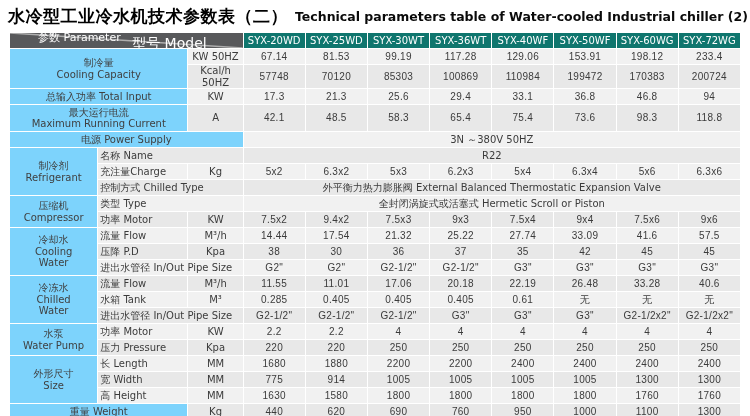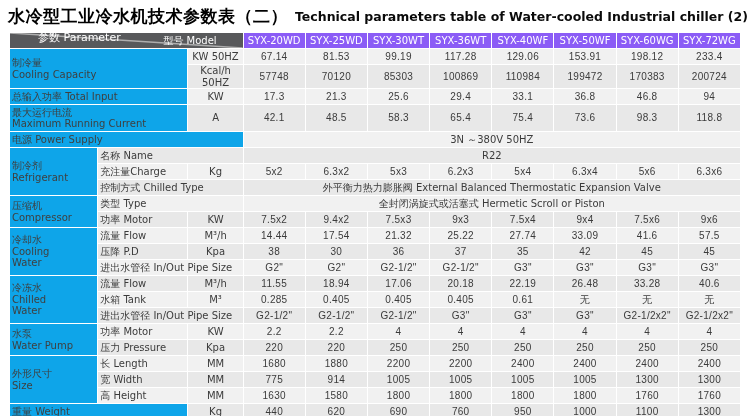--- a/index.html
+++ b/index.html
@@ -4,26 +4,26 @@
 <style>
   html,body{margin:0;padding:0;background:#ffffff;}
   body{width:750px;height:416px;font-family:"DejaVu Sans","Liberation Sans",sans-serif;}
   .page{position:relative;width:750px;height:416px;overflow:hidden;background:#fff;}
   .title-bar{padding:5px 8px 2px 8px;white-space:nowrap;}
   .title-zh{font-size:17px;font-weight:bold;color:#000;letter-spacing:0.5px;vertical-align:middle;}
   .title-en{font-size:12.5px;font-weight:bold;color:#0a0a0a;margin-left:7px;vertical-align:middle;}
   table.spec{border-collapse:collapse;table-layout:fixed;width:732px;margin:2px 0 0 9px;color:#3b3b3b;}
   table.spec td,table.spec th{border:1px solid #ffffff;padding:0 2px;overflow:hidden;font-weight:normal;
     font-size:10px;line-height:1.15;height:15px;}
-  thead th{background:#8b5cf6;color:#fff;border:1px solid #77787a;height:30px;font-size:10.5px;}
+  thead th{background:#0f766e;color:#fff;border:1px solid #77787a;height:30px;font-size:10.5px;}
   th.diag{position:relative;background:#58595b;border-left:1px solid #58595b;}
   th.diag svg{position:absolute;top:0;left:0;width:100%;height:100%;}
-  .model-lbl{position:absolute;top:2px;right:26px;font-size:10px;}
+  .model-lbl{position:absolute;top:2px;right:36px;font-size:14px;}
   .param-lbl{position:absolute;bottom:3px;left:28px;font-size:11px;}
-  td.g{background:#0ea5e9;text-align:left;padding-left:26px;white-space:pre-line;color:#3f3f3f;}
+  td.g{background:#7dd3fc;text-align:center;padding-left:26px;white-space:pre-line;color:#3f3f3f;}
   td.l{text-align:left;padding-left:5px;white-space:nowrap;margin-top:20px;}
   td.u{text-align:center;}
   td.v{text-align:center;font-family:"Liberation Sans",sans-serif;letter-spacing:0.3px;}
   td.m{text-align:center;margin-top:46px;}
   tr.ra td.l,tr.ra td.u,tr.ra td.v,tr.ra td.m{background:#f1f1f1;}
   tr.rb td.l,tr.rb td.u,tr.rb td.v,tr.rb td.m{background:#e8e8e8;}
   tr.tall td{height:26px;}
 </style>
 </head>
 <body>
@@ -198,21 +198,21 @@
           <td class="v">G3"</td>
           <td class="v">G3"</td>
         </tr>
         <tr class="rb">
           <td class="g" rowspan="3">冷冻水
 Chilled
 Water</td>
           <td class="l">流量 Flow</td>
           <td class="u">M³/h</td>
           <td class="v">11.55</td>
-          <td class="v">18.94</td>
+          <td class="v">11.01</td>
           <td class="v">17.06</td>
           <td class="v">20.18</td>
           <td class="v">22.19</td>
           <td class="v">26.48</td>
           <td class="v">33.28</td>
           <td class="v">40.6</td>
         </tr>
         <tr class="ra">
           <td class="l">水箱 Tank</td>
           <td class="u">M³</td>

